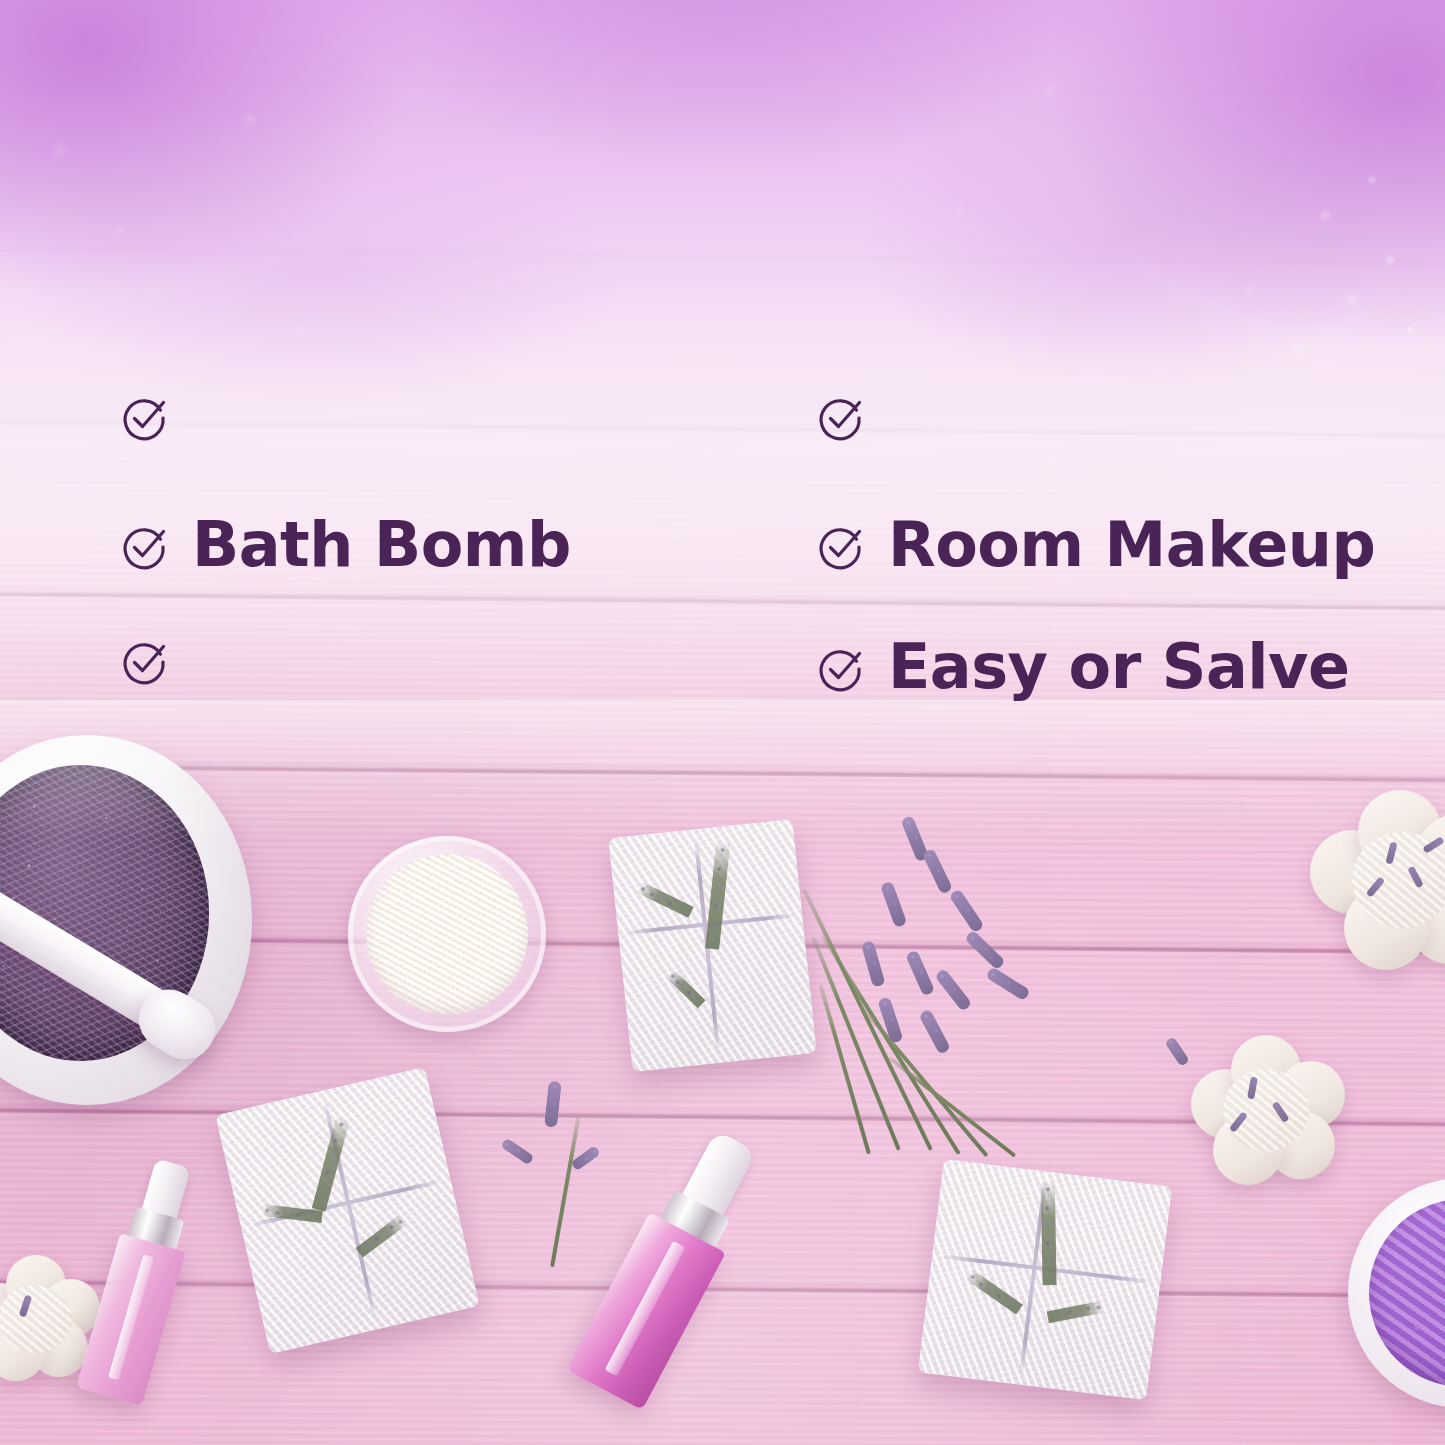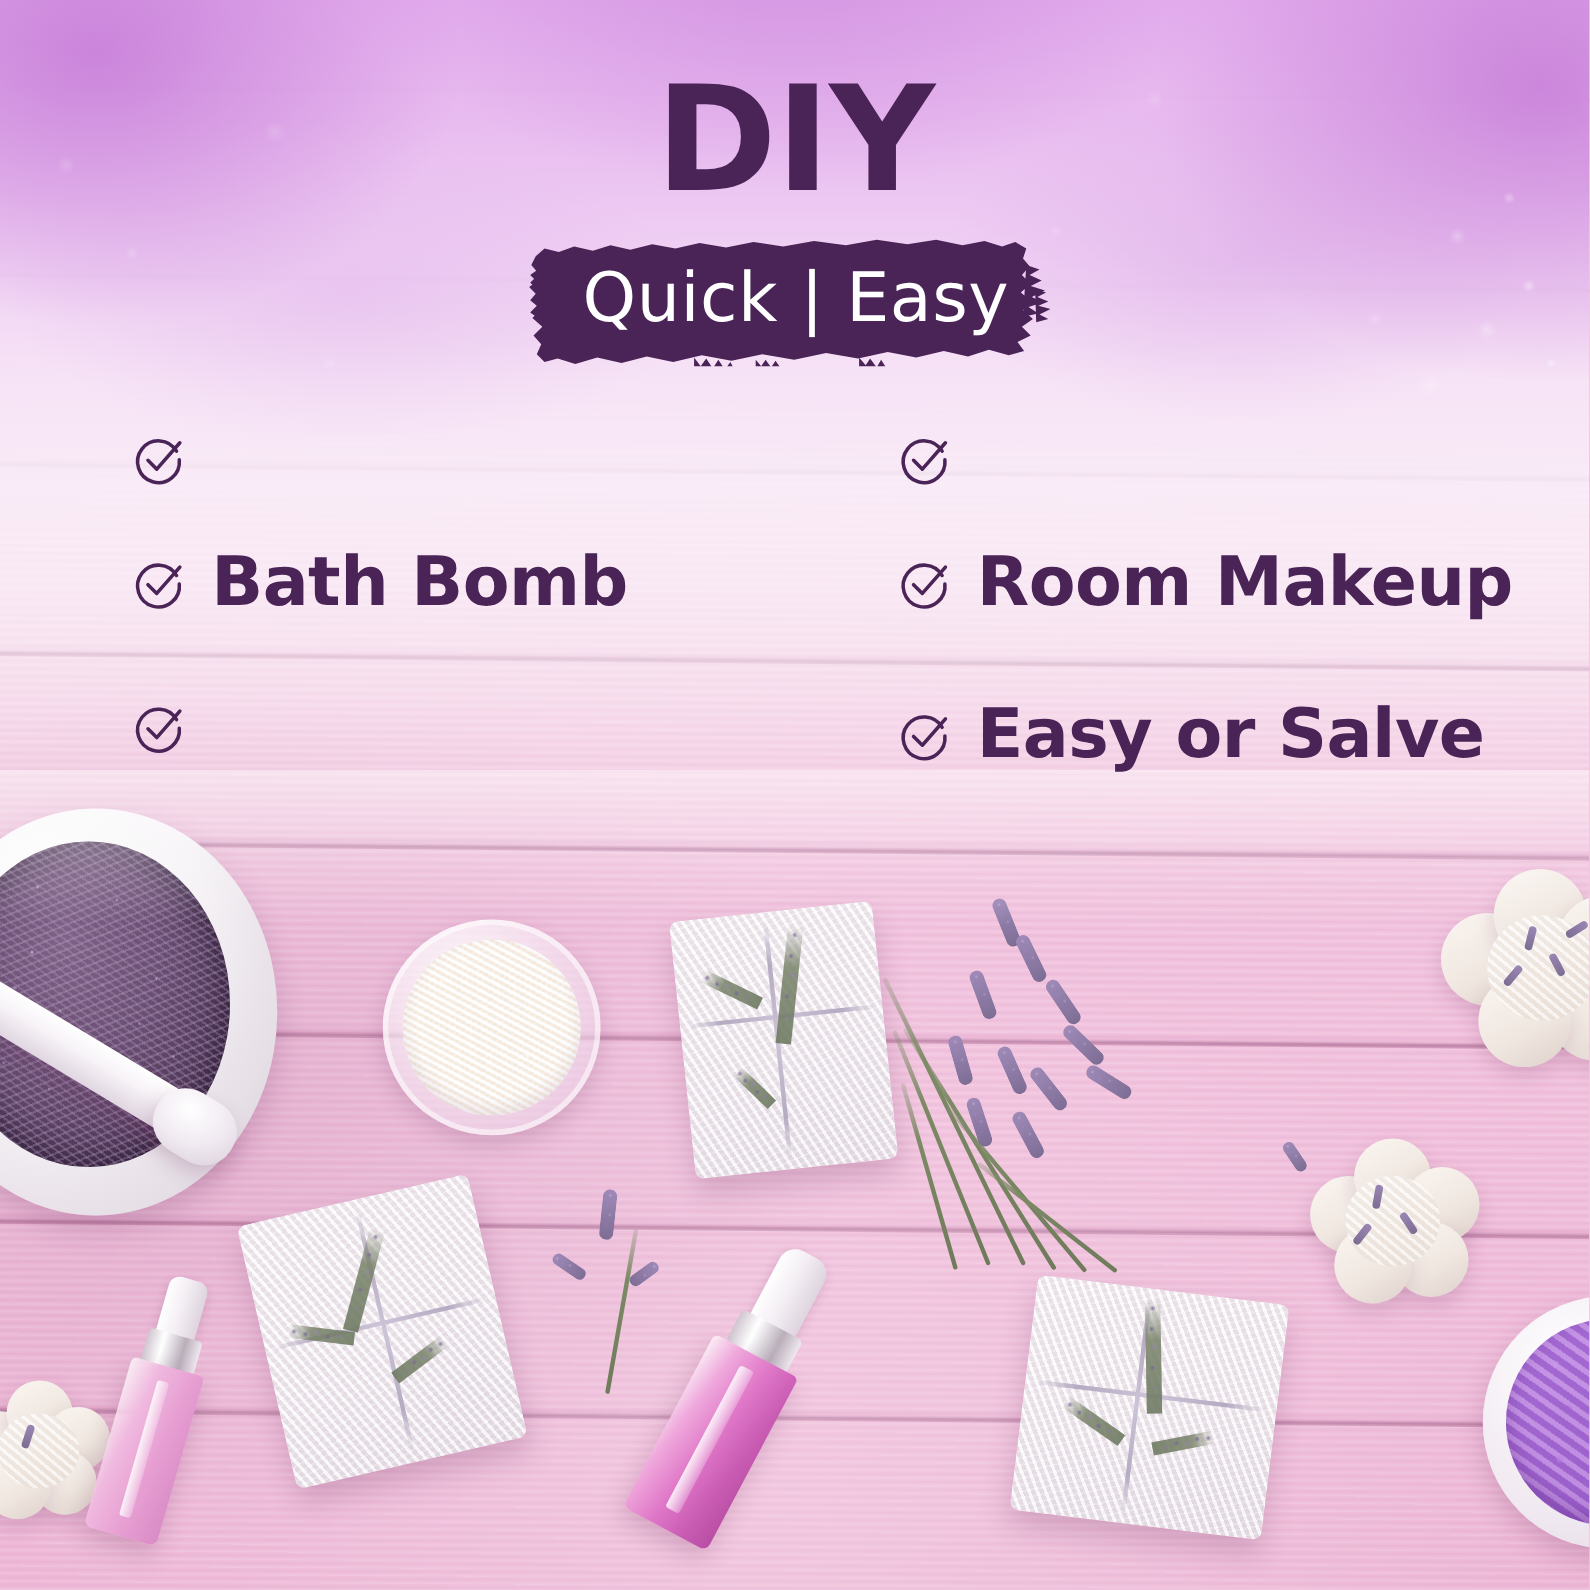--- a/index.html
+++ b/index.html
@@ -128,21 +128,21 @@
   .col{ position:absolute; top:0; }
   .col-left{ left:122px; }
   .col-right{ left:818px; }
 
   .item{
     position:absolute;
     display:flex; align-items:center;
     white-space:nowrap;
   }
   .item.r0{ top:0px; }
-  .item.r1{ top:106px;text-align:right; }
+  .item.r1{ top:122px;text-align:right; }
   .item.r2{ top:244px; }
 
   .check{
     width:44px; height:44px;
     flex:0 0 44px;
     margin-right:26px;
     margin-top:4px;
   }
   .check svg{ display:block; overflow:visible; }
 
@@ -511,45 +511,21 @@
 
   <div class="obj" id="salt">
     <div class="rim"></div>
     <div class="crystals"></div>
   </div>
 
   <div id="wash"></div>
   <div id="wash-speck"></div>
   <div id="list-veil"></div>
 
-  <div id="title">DIY</div>
-
-  <div id="badge">
-    <svg width="485" height="118" viewBox="0 0 485 118" xmlns="http://www.w3.org/2000/svg">
-      <path fill="#4a2357" d="
-        M6,18 L14,11 L27,14 L41,9 L58,13 L74,8 L92,12 L112,7 L133,11 L155,6
-        L179,10 L204,5 L231,9 L259,4 L288,8 L316,3 L344,7 L370,3 L394,8
-        L414,4 L430,9 L442,5 L452,11 L449,20 L455,27 L448,35 L456,43
-        L447,51 L457,59 L449,67 L458,75 L448,82 L456,90 L444,96 L450,104
-        L436,108 L418,103 L399,109 L377,104 L352,110 L326,105 L299,111
-        L270,106 L241,112 L212,107 L184,113 L157,108 L131,114 L107,109
-        L84,115 L62,110 L42,116 L26,111 L14,114 L7,107 L11,98 L4,90
-        L12,82 L3,74 L11,66 L2,58 L10,50 L1,42 L9,34 L2,26 Z"></path>
-
-      <path fill="#4a2357" d="M452,26 l12,4 -9,5 11,5 -10,5 13,4 -12,6 10,5 -13,4 9,6 -14,3 z"></path>
-      <path fill="#4a2357" d="M460,48 l10,3 -8,4 10,4 -9,4 11,3 -10,5 8,4 -11,3 z"></path>
-
-      <path fill="#4a2357" d="M150,110 l6,8 5,-7 6,9 5,-8 6,9 5,-7 4,8 -37,1 z"></path>
-      <path fill="#4a2357" d="M206,112 l5,6 4,-6 5,7 4,-6 5,7 -23,0 z"></path>
-      <path fill="#4a2357" d="M300,110 l6,7 4,-6 6,8 4,-7 5,8 -25,1 z"></path>
-
-      <path fill="#4a2357" d="M8,30 l-7,5 6,6 -7,5 6,6 -5,6 6,5 -6,6 7,5 10,-2 0,-42 z"></path>
-    </svg>
-    <div id="badge-label">Quick | Easy</div>
-  </div>
+
 
   <div id="list">
 
     <div class="col col-left">
 
       <div class="item r0">
         <span class="check">
           <svg width="44" height="44" viewBox="0 0 44 44" fill="none" xmlns="http://www.w3.org/2000/svg">
             <path d="M38.5 14.2 A19 19 0 1 0 41 22" stroke="#4a2357" stroke-width="3.2" stroke-linecap="round" fill="none"></path>
             <path d="M12.5 22.5 L20.5 30.5 L41.5 6.5" stroke="#4a2357" stroke-width="3.2" stroke-linecap="round" stroke-linejoin="round" fill="none"></path>

